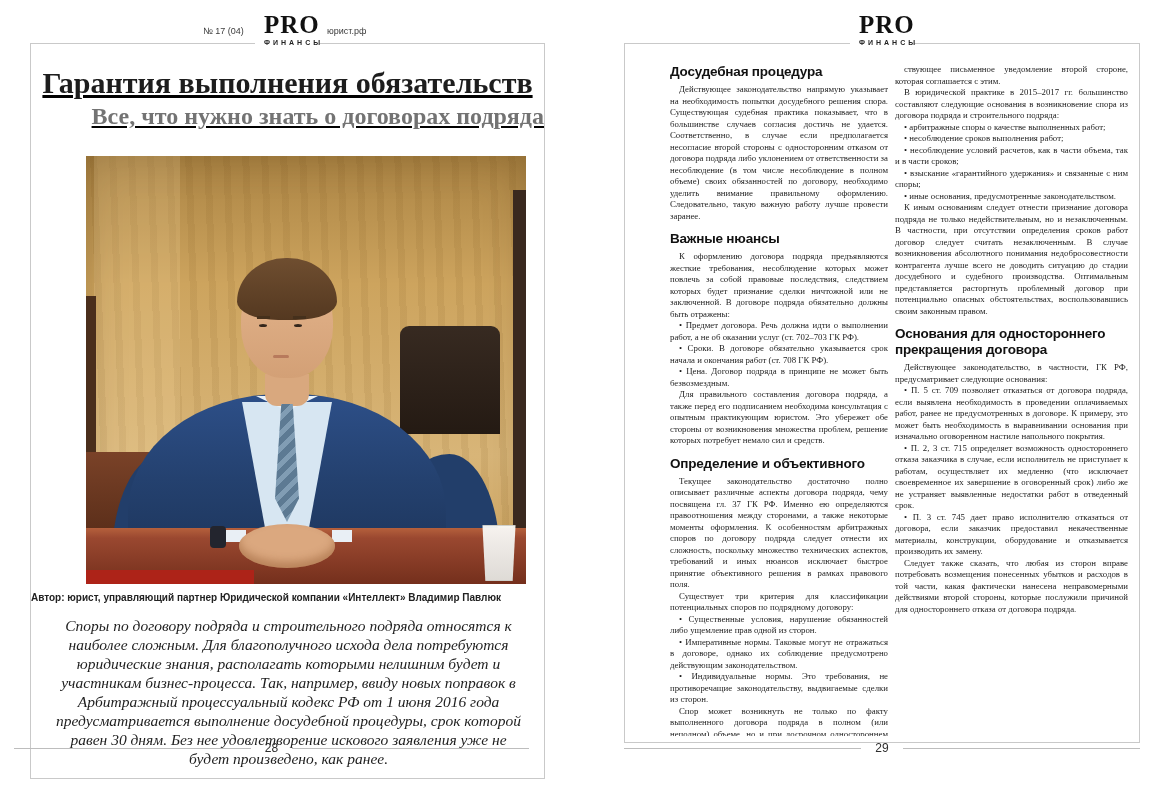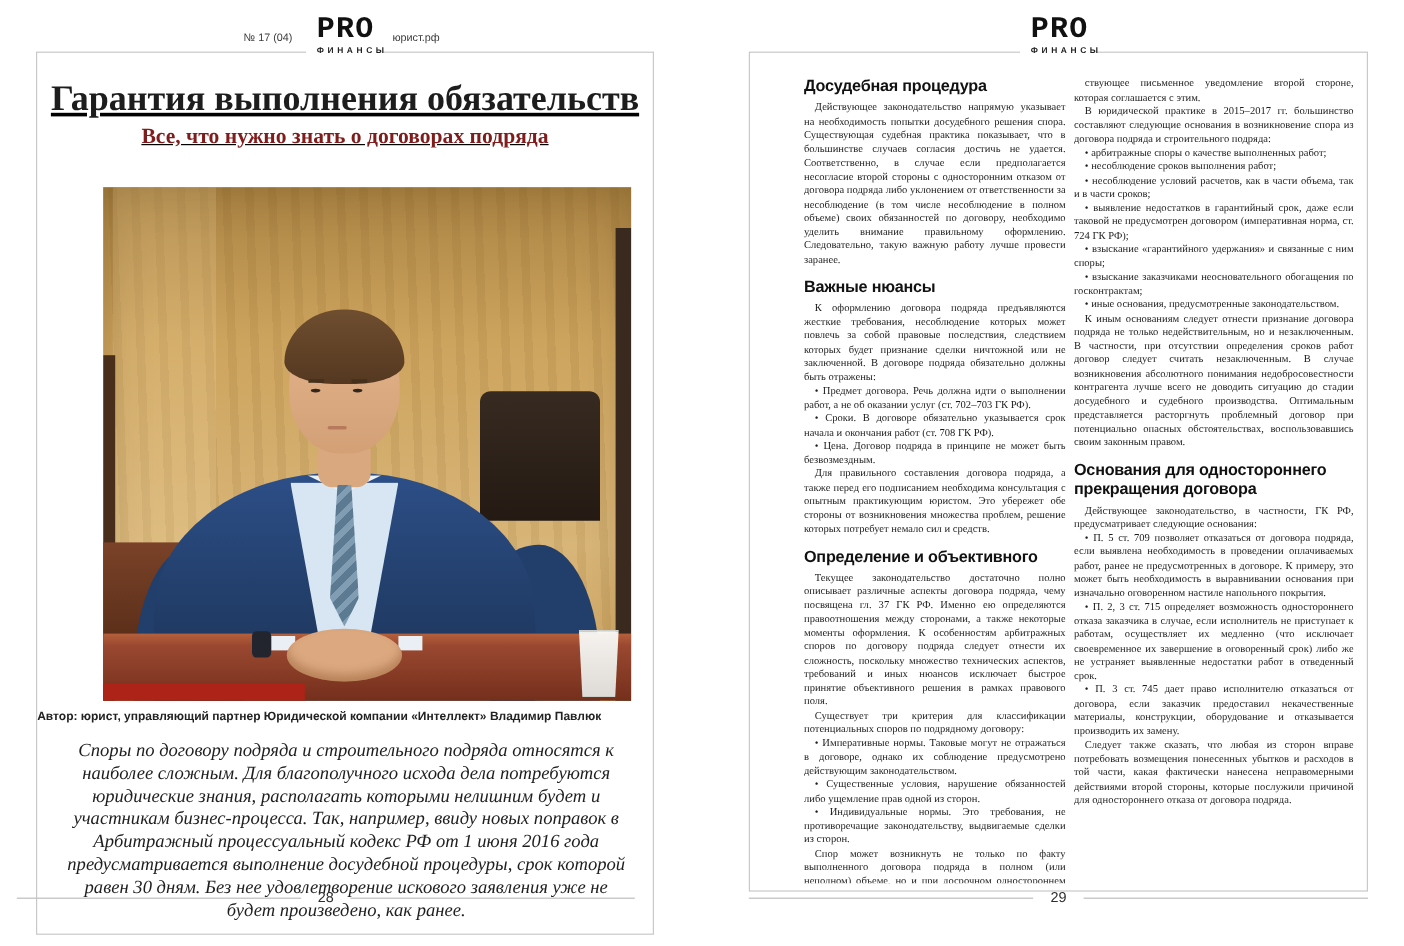--- a/index.html
+++ b/index.html
@@ -6,29 +6,29 @@
   html,body { width:1170px; height:788px; background:#ffffff; font-family:"Liberation Sans", sans-serif; }
   .spread { position:relative; width:1170px; height:788px; background:#fff; overflow:hidden; }
 
   
   .page-box { position:absolute; top:43px; border:1px solid #c9c9c9; background:#fff; overflow:hidden; }
   .page-box.left  { left:30px;  width:515px; height:736px;text-decoration:underline; }
   .page-box.right { left:624px; width:516px; height:700px; }
 
   
   .logo-block { position:absolute; top:12px; z-index:5; background:#fff; padding:0 9px; text-align:center; }
-  .logo-top { font-family:Liberation Mono, monospace; font-weight:bold; font-size:25px; line-height:26px; letter-spacing:1px; color:#111; }
+  .logo-top { font-family:Liberation Serif, serif; font-weight:bold; font-size:25px; line-height:26px; letter-spacing:1px; color:#111; }
   .logo-bottom { font-size:7px; letter-spacing:3px; color:#222; font-weight:bold; margin-top:1px; }
   .issue-number, .website-url { position:absolute; top:26px; font-size:9px; color:#3c3c3c; z-index:5; background:#fff; padding:0 3px; }
   .issue-number { left:200px; }
   .website-url  { left:324px; }
 
   
   .article-title { margin-top:22px; text-align:center; font-family:"Liberation Serif", serif; font-size:30px; line-height:33px; color:#1d1d1d; }
-  .article-subtitle { margin-top:4px; text-align:center; font-family:"Liberation Serif", serif; font-weight:bold; font-size:18px; color:#7f1d1d; }
+  .article-subtitle { margin-top:4px; text-align:right; font-family:"Liberation Serif", serif; font-weight:bold; font-size:24px; color:#737373; }
 
   .photo { position:absolute; left:55px; top:112px; width:440px; height:428px; overflow:hidden;
            background:
              repeating-linear-gradient(88deg, rgba(120,82,26,.10) 0 7px, rgba(0,0,0,0) 7px 19px),
              linear-gradient(180deg, var(--wall_dark,#b08a4a) 0%, var(--wall,#cda45e) 30%, var(--wall_light,#d8b578) 70%, var(--wall,#cda45e) 100%);
            box-shadow: inset 0 0 40px rgba(60,35,5,.25); }
   .photo * { position:absolute; }
   .wall-panel { left:8px; top:0; width:86px; height:320px; background:rgba(255,232,182,.16); }
   .left-strip { left:0; top:140px; width:10px; height:288px; background:#4a2e1c; }
   .right-strip { right:0; top:34px; width:13px; height:394px; background:#3a291f; }
@@ -149,34 +149,32 @@
         <p>Действующее законодательство напрямую указывает на необходимость попытки досудебного решения спора. Существующая судебная практика показывает, что в большинстве случаев согласия достичь не удается. Соответственно, в случае если предполагается несогласие второй стороны с односторонним отказом от договора подряда либо уклонением от ответственности за несоблюдение (в том числе несоблюдение в полном объеме) своих обязанностей по договору, необходимо уделить внимание правильному оформлению. Следовательно, такую важную работу лучше провести заранее.</p>
         <h3>Важные нюансы</h3>
         <p>К оформлению договора подряда предъявляются жесткие требования, несоблюдение которых может повлечь за собой правовые последствия, следствием которых будет признание сделки ничтожной или не заключенной. В договоре подряда обязательно должны быть отражены:</p>
         <p class="b">Предмет договора. Речь должна идти о выполнении работ, а не об оказании услуг (ст. 702–703 ГК РФ).</p>
         <p class="b">Сроки. В договоре обязательно указывается срок начала и окончания работ (ст. 708 ГК РФ).</p>
         <p class="b">Цена. Договор подряда в принципе не может быть безвозмездным.</p>
         <p>Для правильного составления договора подряда, а также перед его подписанием необходима консультация с опытным практикующим юристом. Это убережет обе стороны от возникновения множества проблем, решение которых потребует немало сил и средств.</p>
         <h3>Определение и объективного</h3>
         <p>Текущее законодательство достаточно полно описывает различные аспекты договора подряда, чему посвящена гл. 37 ГК РФ. Именно ею определяются правоотношения между сторонами, а также некоторые моменты оформления. К особенностям арбитражных споров по договору подряда следует отнести их сложность, поскольку множество технических аспектов, требований и иных нюансов исключает быстрое принятие объективного решения в рамках правового поля.</p>
         <p>Существует три критерия для классификации потенциальных споров по подрядному договору:</p>
+        <p class="b">Существенные условия, нарушение обязанностей либо ущемление прав одной из сторон.</p>
         <p class="b">Императивные нормы. Таковые могут не отражаться в договоре, однако их соблюдение предусмотрено действующим законодательством.</p>
-        <p class="b">Существенные условия, нарушение обязанностей либо ущемление прав одной из сторон.</p>
         <p class="b">Индивидуальные нормы. Это требования, не противоречащие законодательству, выдвигаемые сделки из сторон.</p>
         <p>Спор может возникнуть не только по факту выполненного договора подряда в полном (или неполном) объеме, но и при досрочном одностороннем расторжении. Гражданский кодекс допускает возможность прекращения договора подряда любой из сторон. При этом обращения в суд может не последовать, если заинтересованная в расторжении договора подряда сторона направляет соответ-</p>
       </div>
     <div class="text-column c2">
         <p>ствующее письменное уведомление второй стороне, которая соглашается с этим.</p>
         <p>В юридической практике в 2015–2017 гг. большинство составляют следующие основания в возникновение спора из договора подряда и строительного подряда:</p>
         <p class="b">арбитражные споры о качестве выполненных работ;</p>
         <p class="b">несоблюдение сроков выполнения работ;</p>
         <p class="b">несоблюдение условий расчетов, как в части объема, так и в части сроков;</p>
-        <p class="b">выявление недостатков в гарантийный срок, даже если таковой не предусмотрен договором (императивная норма, ст. 724 ГК РФ);</p>
         <p class="b">взыскание «гарантийного удержания» и связанные с ним споры;</p>
-        <p class="b">взыскание заказчиками неосновательного обогащения по госконтрактам;</p>
         <p class="b">иные основания, предусмотренные законодательством.</p>
         <p>К иным основаниям следует отнести признание договора подряда не только недействительным, но и незаключенным. В частности, при отсутствии определения сроков работ договор следует считать незаключенным. В случае возникновения абсолютного понимания недобросовестности контрагента лучше всего не доводить ситуацию до стадии досудебного и судебного производства. Оптимальным представляется расторгнуть проблемный договор при потенциально опасных обстоятельствах, воспользовавшись своим законным правом.</p>
         <h3>Основания для одностороннего прекращения договора</h3>
         <p>Действующее законодательство, в частности, ГК РФ, предусматривает следующие основания:</p>
         <p class="b">П. 5 ст. 709 позволяет отказаться от договора подряда, если выявлена необходимость в проведении оплачиваемых работ, ранее не предусмотренных в договоре. К примеру, это может быть необходимость в выравнивании основания при изначально оговоренном настиле напольного покрытия.</p>
         <p class="b">П. 2, 3 ст. 715 определяет возможность одностороннего отказа заказчика в случае, если исполнитель не приступает к работам, осуществляет их медленно (что исключает своевременное их завершение в оговоренный срок) либо же не устраняет выявленные недостатки работ в отведенный срок.</p>
         <p class="b">П. 3 ст. 745 дает право исполнителю отказаться от договора, если заказчик предоставил некачественные материалы, конструкции, оборудование и отказывается производить их замену.</p>
         <p>Следует также сказать, что любая из сторон вправе потребовать возмещения понесенных убытков и расходов в той части, какая фактически нанесена неправомерными действиями второй стороны, которые послужили причиной для одностороннего отказа от договора подряда.</p>
       </div>
   </div>

